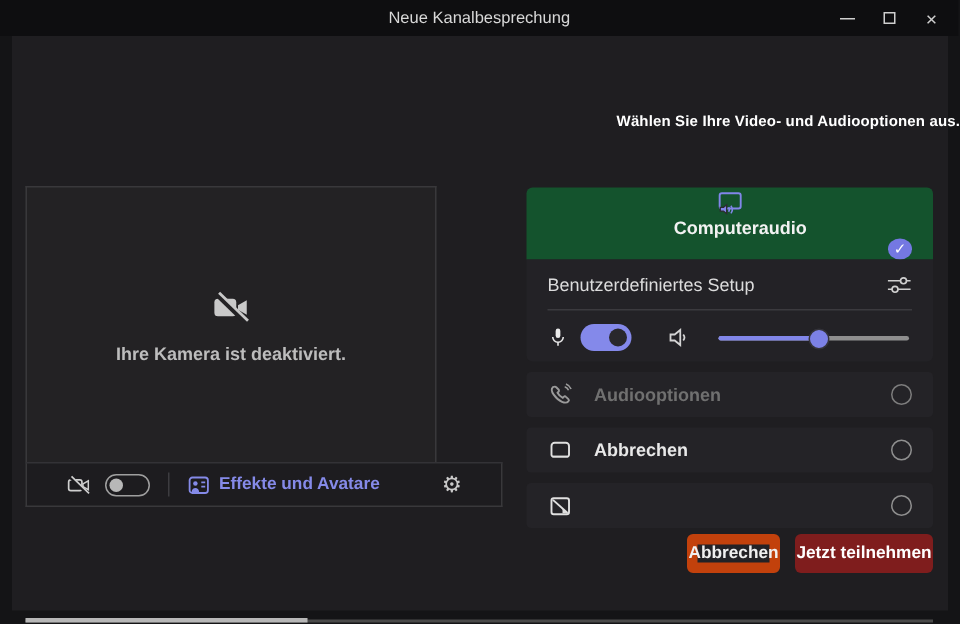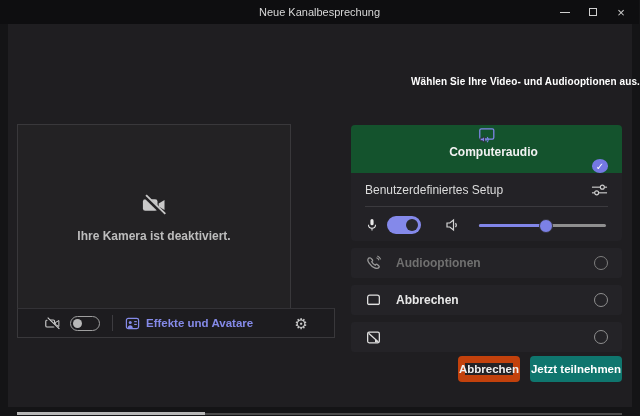--- a/index.html
+++ b/index.html
@@ -63,21 +63,21 @@
            display:flex;align-items:center;padding:0 14px;box-sizing:border-box;}
   .opt-row .label{font-size:12px;font-weight:bold;color:#e8e8e8;margin-left:14px;}
   .opt-row.disabled .label{color:#707070;font-weight:bold;}
   .radio{margin-left:auto;width:12px;height:12px;border:1.5px solid #8f8f8f;border-radius:50%;}
   .opt-row.disabled .radio{border-color:#7d7d7d;}
 
   
   .btn-cancel{position:absolute;left:458px;top:356px;width:62px;height:26px;background:#232226;
               border:7px solid #c2410c;border-radius:4px;color:#f0f0f0;font-size:11.5px;font-weight:bold;
               display:flex;align-items:center;justify-content:center;box-sizing:border-box;}
-  .btn-join{position:absolute;left:530px;top:356px;width:92px;height:26px;background:#0f766e;
+  .btn-join{position:absolute;left:530px;top:356px;width:92px;height:26px;background:#7f1d1d;
             border-radius:4px;color:#ffffff;font-size:11.5px;font-weight:bold;
             display:flex;align-items:center;justify-content:center;}
 
   
   .bottom-line{position:absolute;left:17px;top:413px;width:605px;height:2px;background:#4a4a4a;}
   .bottom-thumb{position:absolute;left:17px;top:412px;width:188px;height:3px;background:#b7b7b7;}
 
   svg{display:block;}
 </style>
 </head>

